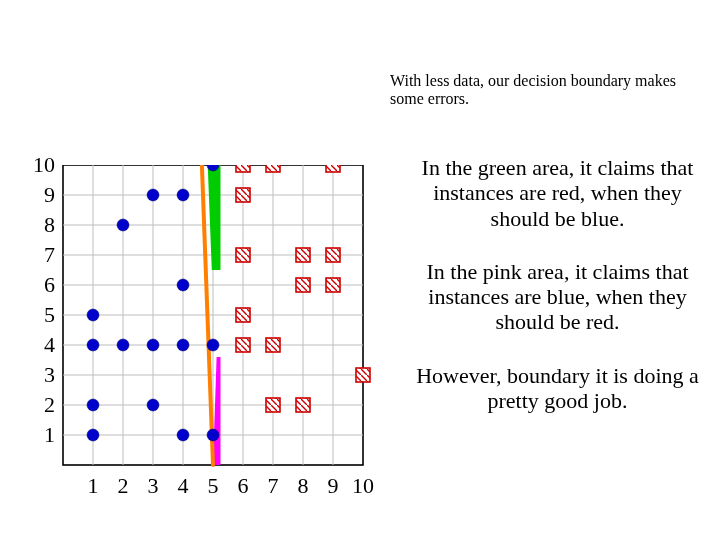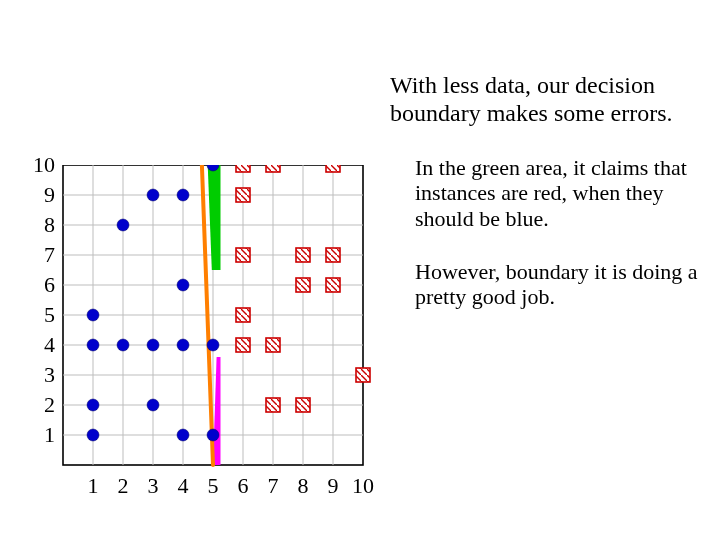--- a/index.html
+++ b/index.html
@@ -15,33 +15,34 @@
   .slide {
     position: relative;
     width: 720px;
     height: 540px;
   }
   .top-caption {
     position: absolute;
     left: 390px;
     top: 72px;
     width: 300px;
-    font-size: 24px;
+    font-size: 16px;
     line-height: 1.15;
   }
   .right-text {
     position: absolute;
     left: 415px;
     top: 155px;
     width: 285px;
     font-size: 22px;
     line-height: 1.15;
   }
   .right-text p {
     margin: 0 0 28px 0;
+    text-align: center;
   }
   .chart-wrap {
     position: absolute;
     left: 25px;
     top: 165px;
   }
   .chart {
     display: block;
   }
   .ytick {
@@ -62,20 +63,21 @@
 </style>
 </head>
 <body>
 
 <div class="slide">
 
   <div class="top-caption">With less data, our decision boundary makes some errors.</div>
 
   <div class="right-text">
     <p>In the green area, it claims that instances are red, when they should be blue.</p>
+    <p>In the pink area, it claims that instances are blue, when they should be red.</p>
     <p>However, boundary it is doing a pretty good job.</p>
   </div>
 
   <div class="chart-wrap">
     <svg class="chart" id="chart-svg" width="360" height="350">
         <defs>
           <pattern id="hatch" width="6" height="6" patternUnits="userSpaceOnUse">
             <rect x="0" y="0" width="6" height="6" fill="#ffffff"></rect>
             <path d="M0,0 L6,6" stroke="#cc0000" stroke-width="1.4"></path>
           </pattern>

